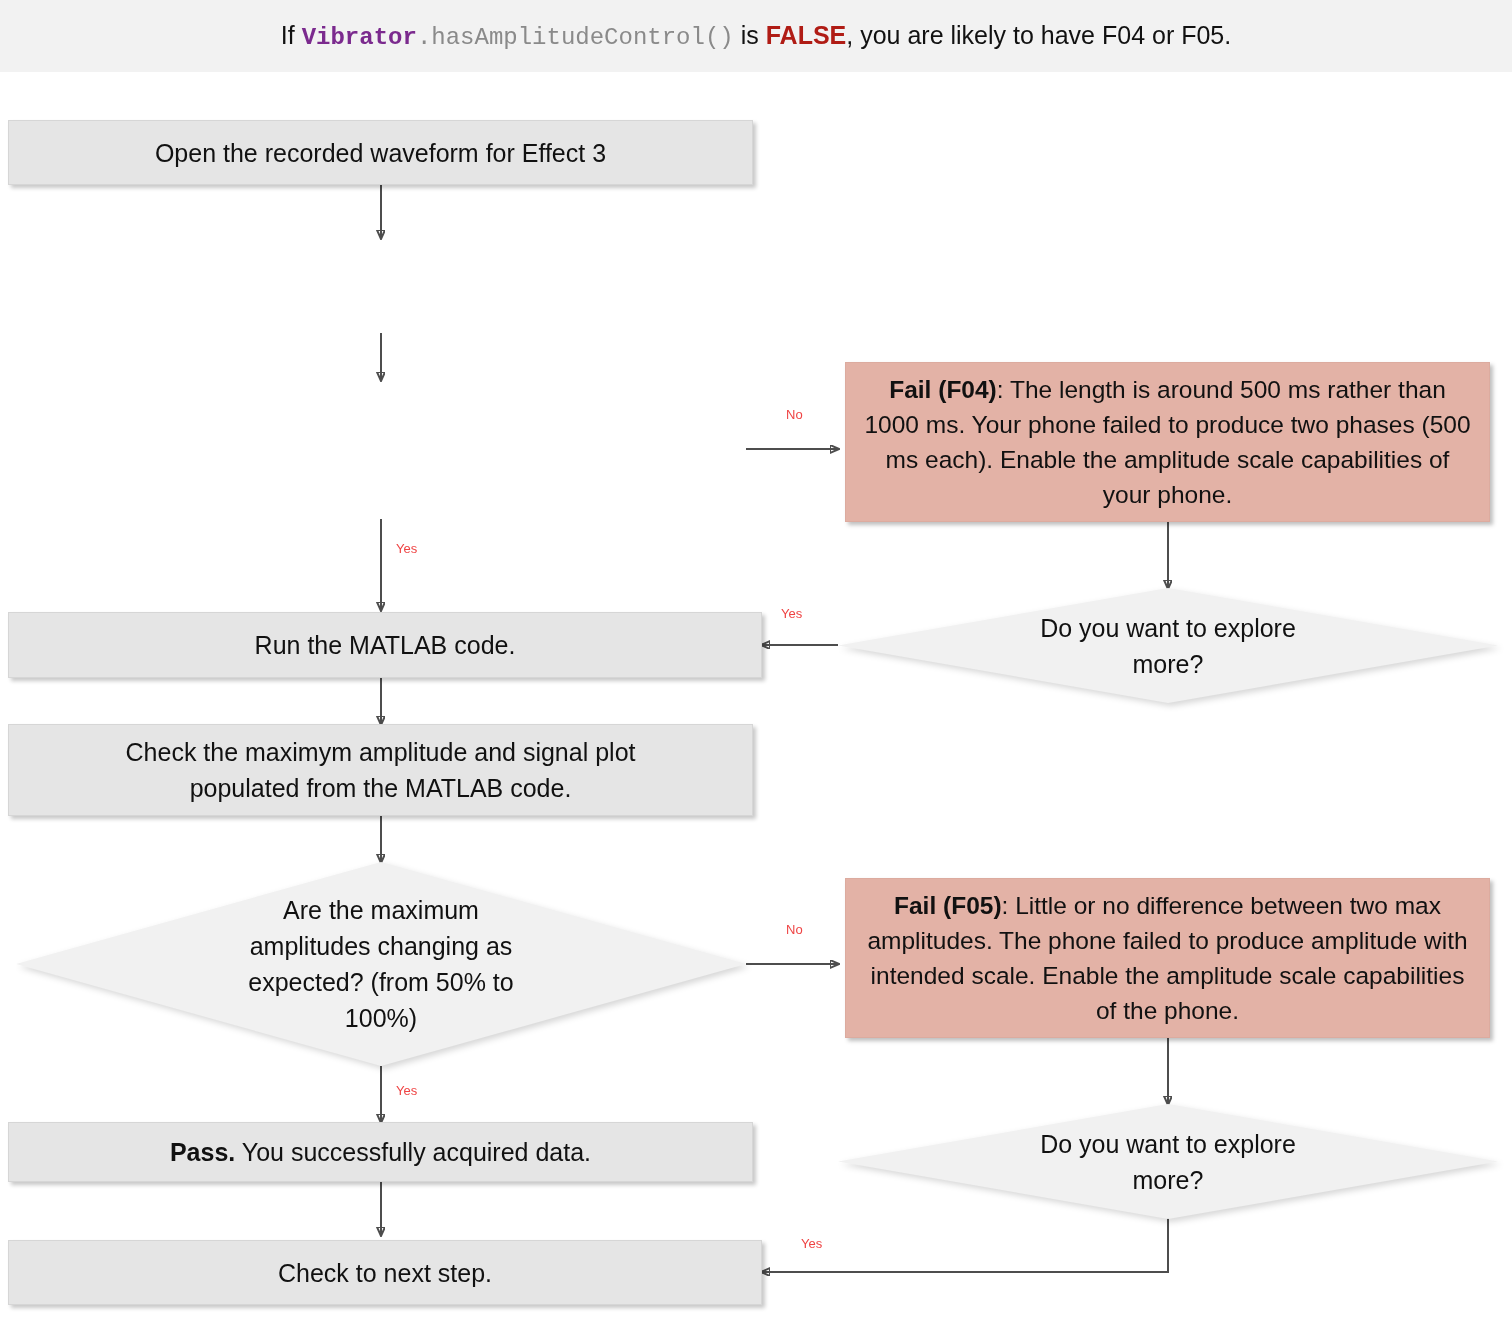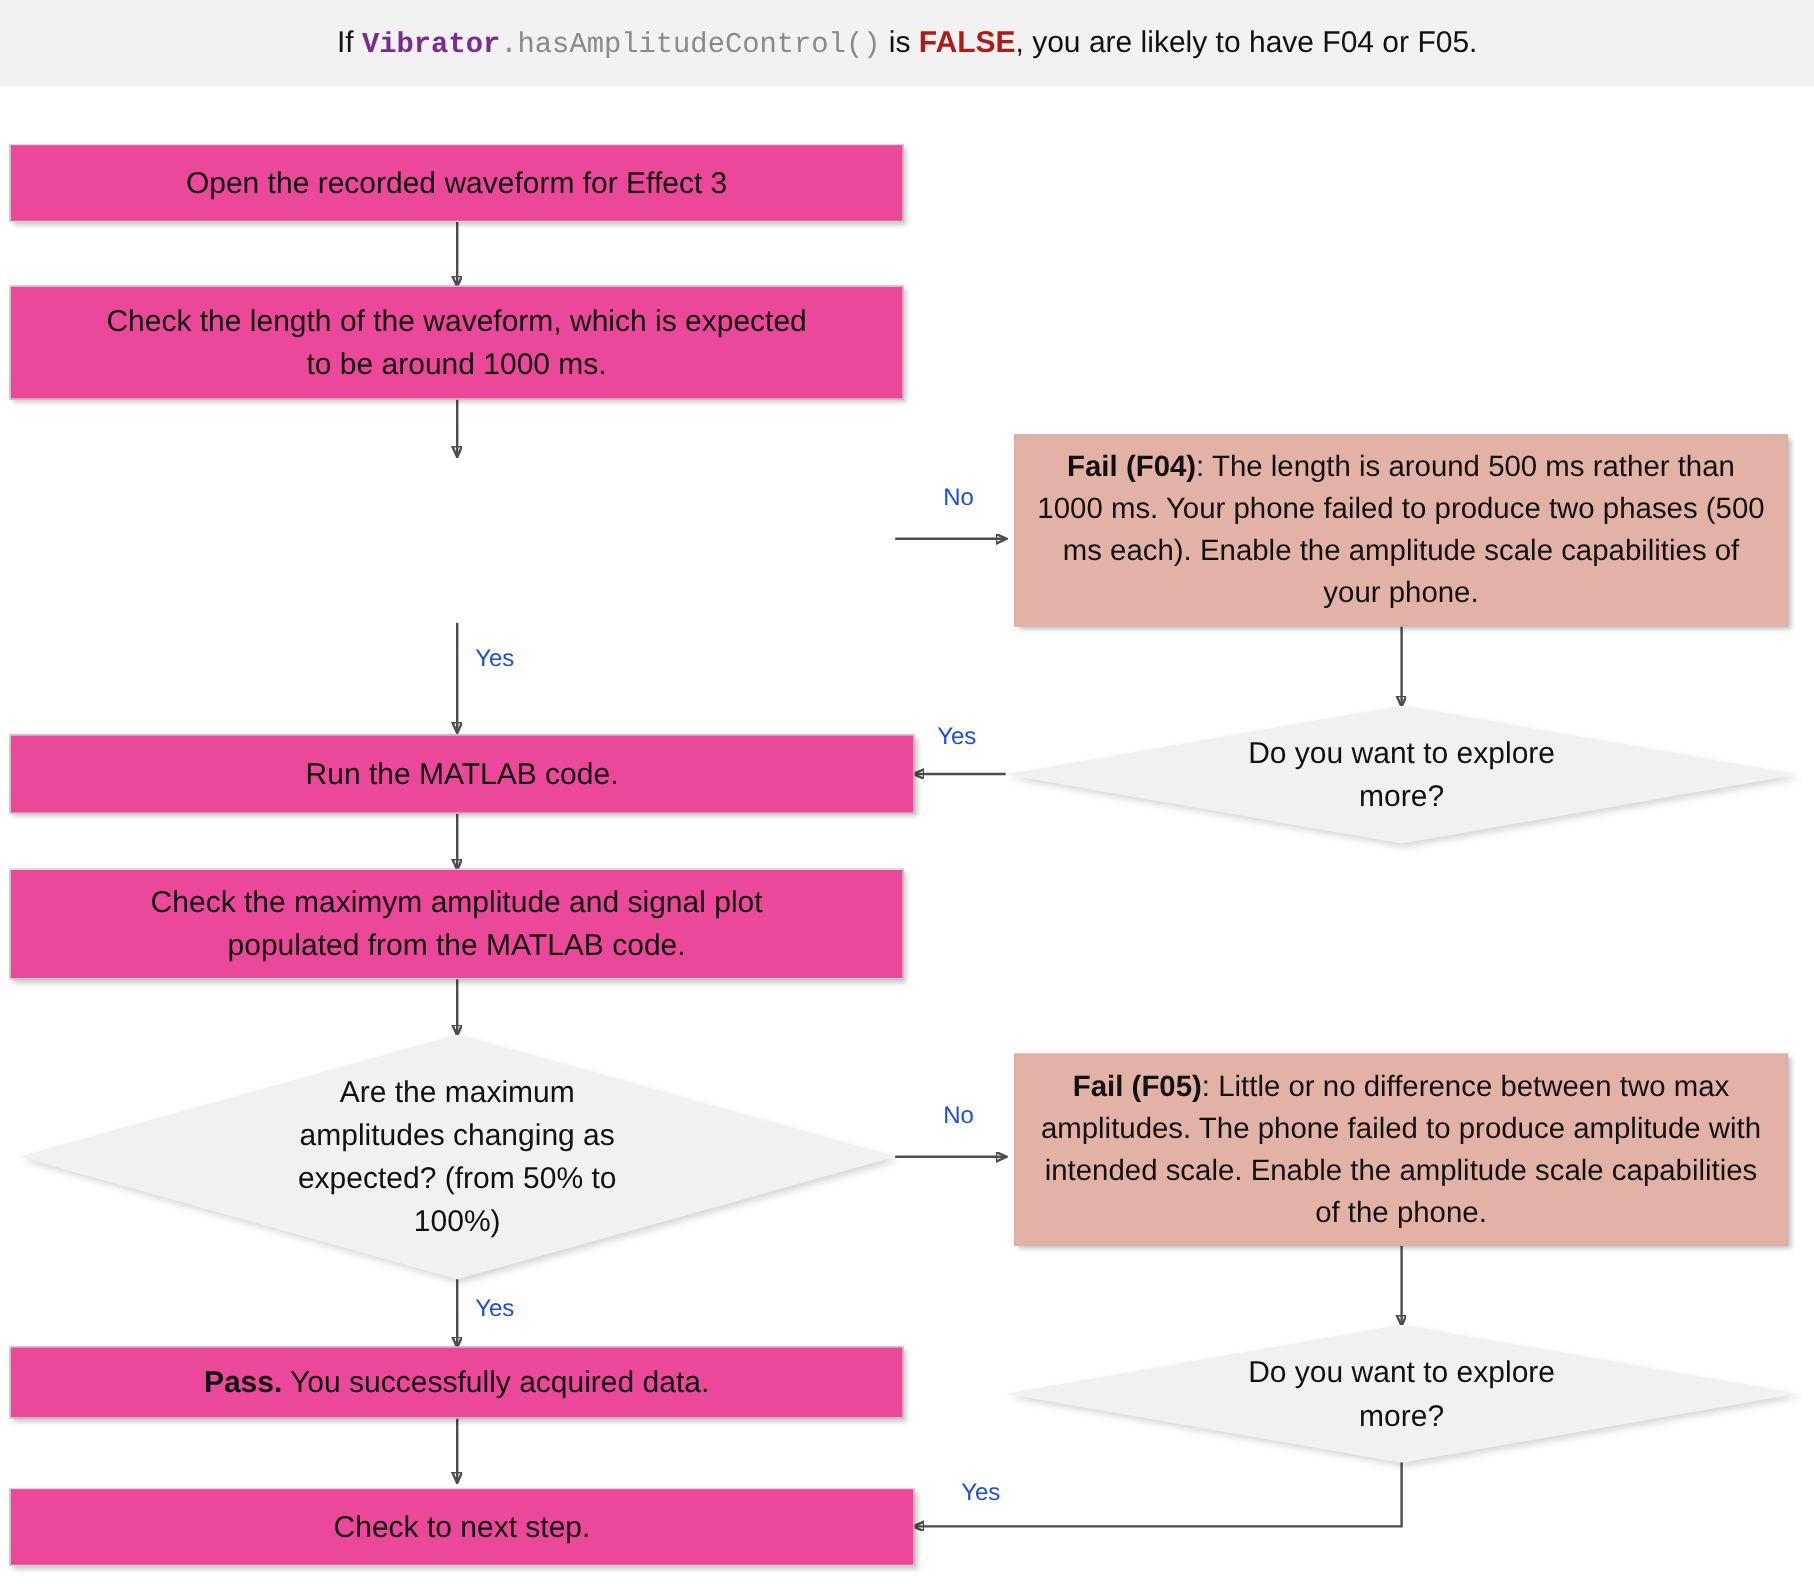--- a/index.html
+++ b/index.html
@@ -57,21 +57,21 @@
   .node {
     position: absolute;
     box-sizing: border-box;
     display: flex;
     align-items: center;
     justify-content: center;
     text-align: center;
   }
 
   .proc {
-    background: #ec4899;
+    background: #e5e5e5;
     border: 1px solid #d6d6d6;
     box-shadow: 3px 3px 4px rgba(0,0,0,0.22);
     font-size: 25px;
     line-height: 36px;
     padding: 4px 16px;
   }
 
   .fail {
     background: #e3b2a6;
     border: 1px solid #dcab9f;
@@ -99,23 +99,23 @@
     z-index: 2;
     font-size: 25px;
     line-height: 36px;
     width: 64%;
     text-align: center;
   }
 
   
   .edge-label {
     position: absolute;
-    font-size: 20px;
+    font-size: 13px;
     line-height: 22px;
-    color: #1d4ed8;
+    color: #ef4444;
     white-space: nowrap;
   }
 
   
   #edges {
     position: absolute;
     left: 0; top: 0;
     width: 1512px;
     height: 1320px;
     pointer-events: none;
@@ -175,24 +175,20 @@
   <div class="edge-label" style="left:396px; top:538px;">Yes</div>
   <div class="edge-label" style="left:781px; top:603px;">Yes</div>
   <div class="edge-label" style="left:786px; top:919px;">No</div>
   <div class="edge-label" style="left:396px; top:1080px;">Yes</div>
   <div class="edge-label" style="left:801px; top:1233px;">Yes</div>
 
   <div class="node proc" style="left:8px; top:120px; width:745px; height:65px;">
     <span>Open the recorded waveform for Effect 3</span>
   </div>
 
-  <div class="node proc" style="left:8px; top:238px; width:745px; height:95px; flex-direction:column;">
-    <span>Check the length of the waveform, which is expected</span>
-    <span>to be around 1000 ms.</span>
-  </div>
 
 
   <div class="node fail" style="left:845px; top:362px; width:645px; height:160px;">
     <div>
       <span class="bold-lead">Fail (F04)</span><span>: </span><span>The length is around 500 ms rather than 1000 ms. Your phone failed to produce two phases (500 ms each). Enable the amplitude scale capabilities of your phone.</span>
     </div>
   </div>
 
   <div class="node decision" style="left:838px; top:588px; width:660px; height:115px;">
     <div class="diamond-bg"></div>

